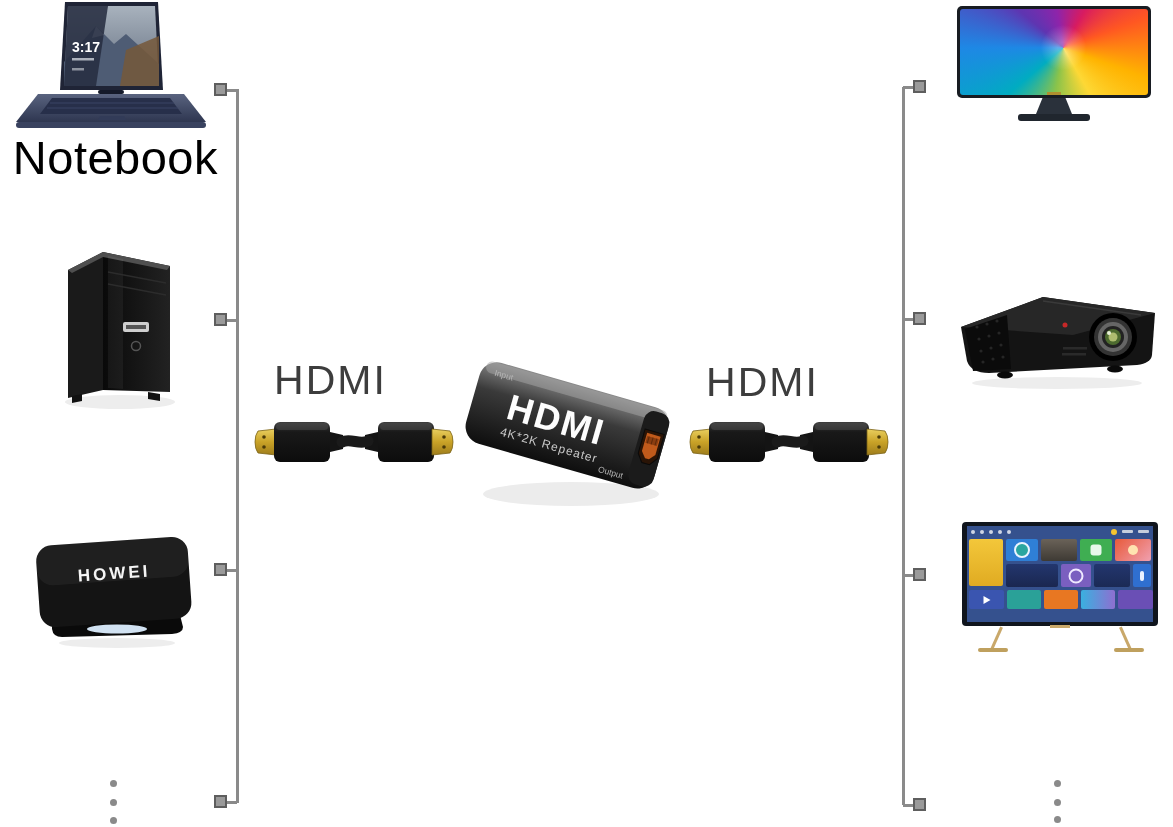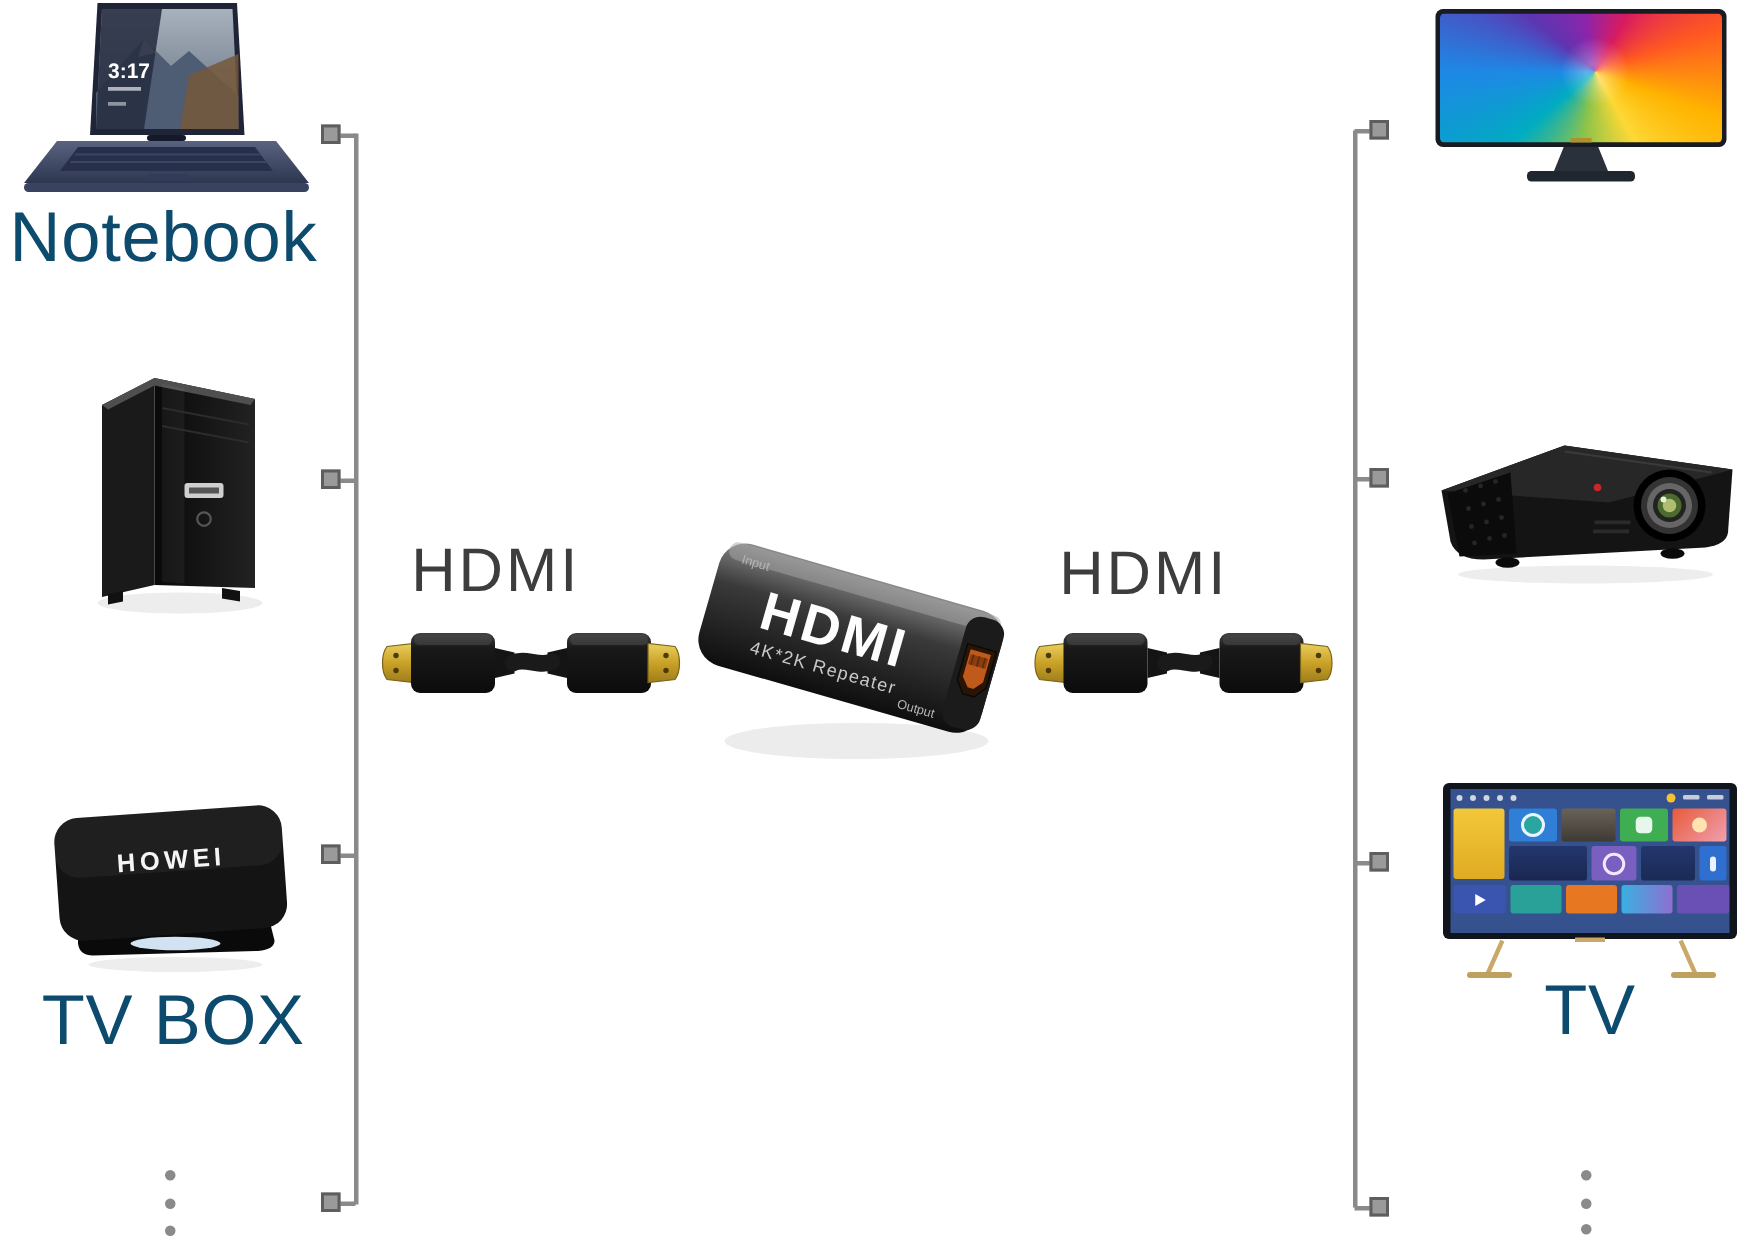--- a/index.html
+++ b/index.html
@@ -2,22 +2,22 @@
 <html><head>
 <meta charset="utf-8">
 <style>
   html,body{margin:0;padding:0;background:#fff;}
   #canvas{
     position:relative;width:1173px;height:827px;background:#ffffff;
     font-family:"Liberation Sans", sans-serif;overflow:hidden;
   }
   .abs{position:absolute;}
   .dev-label{
-    position:absolute;color:#0c4a6e;font-size:47px;font-weight:400;
-    text-align:center;letter-spacing:0.5px;line-height:1.05;
+    position:absolute;color:#000000;font-size:47px;font-weight:400;
+    text-align:right;letter-spacing:0.5px;line-height:1.05;
   }
   .hdmi-label{
     position:absolute;color:#3d3d3d;font-size:41px;font-weight:400;
     text-align:center;letter-spacing:2px;
   }
   .vline{position:absolute;width:2.5px;background:#8a8a8a;}
   .stub{position:absolute;height:2.5px;width:11px;background:#8a8a8a;}
   .node-sq{
     position:absolute;width:13px;height:13px;background:#9a9a9a;
     border:2px solid #5e5e5e;box-sizing:border-box;
@@ -135,21 +135,20 @@
   <svg class="abs" style="left:22px;top:525px" width="185" height="125" viewBox="0 0 185 125">
     <ellipse cx="95" cy="118" rx="58" ry="5" fill="#ededed"></ellipse>
     <path d="M30,96 L158,90 L161,102 Q161,108 150,109 L40,112 Q31,112 30,104 Z" fill="#0a0a0a"></path>
     <g transform="rotate(-4 92 60)">
       <rect x="16" y="16" width="152" height="82" rx="16" fill="#141414"></rect>
       <rect x="16" y="16" width="152" height="40" rx="16" fill="#ffffff" opacity="0.05"></rect>
       <text x="93" y="54" text-anchor="middle" font-size="17" font-weight="bold" fill="#f5f5f5" letter-spacing="3">HOWEI</text>
     </g>
     <ellipse cx="95" cy="104" rx="30" ry="4.5" fill="#dceeff" opacity="0.95"></ellipse>
   </svg>
-  <div class="dev-label" style="left:8px;top:655px;width:215px">TV BOX</div>
 
   <div class="vline" style="left:236px;top:89px;height:714px"></div>
   <div class="stub" style="left:226px;top:89px"></div>
   <div class="stub" style="left:226px;top:319px"></div>
   <div class="stub" style="left:226px;top:569px"></div>
   <div class="stub" style="left:226px;top:801px"></div>
   <div class="node-sq" style="left:214px;top:83px"></div>
   <div class="node-sq" style="left:214px;top:313px"></div>
   <div class="node-sq" style="left:214px;top:563px"></div>
   <div class="node-sq" style="left:214px;top:795px"></div>
@@ -315,15 +314,14 @@
         <div class="tv-tile" style="left:114px;top:64px;width:34px;height:19px;background:linear-gradient(90deg,#3ab0e0,#8e6fd0)"></div>
         <div class="tv-tile" style="left:151px;top:64px;width:35px;height:19px;background:#6a4fb5"></div>
       </div>
     </div>
     <div class="tv-logo"></div>
     <div class="tv-leg" style="left:995px;top:626px;transform:rotate(24deg)"></div>
     <div class="tv-leg" style="left:1124px;top:626px;transform:rotate(-24deg)"></div>
     <div class="tv-foot" style="left:978px;top:648px"></div>
     <div class="tv-foot" style="left:1114px;top:648px"></div>
   </div>
-  <div class="dev-label" style="left:990px;top:648px;width:140px">TV</div>
 
 </div>
 
 </body></html>

